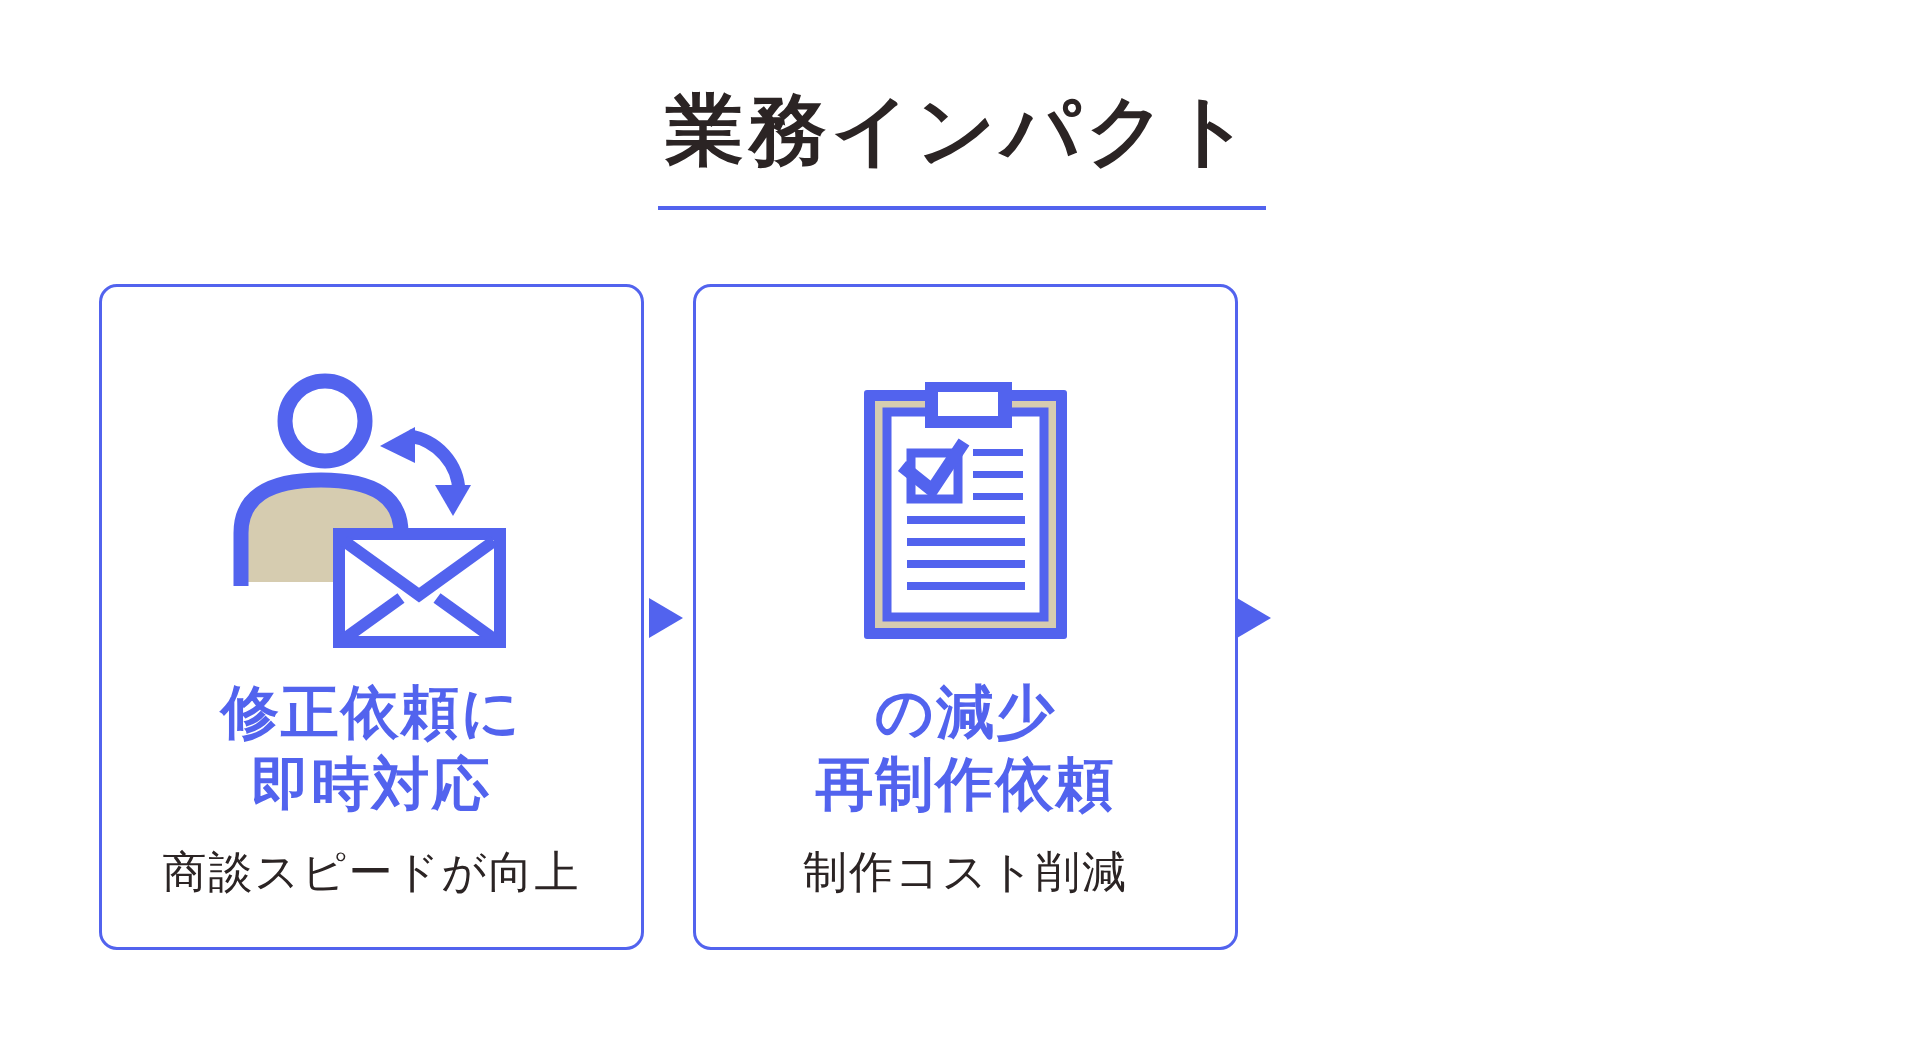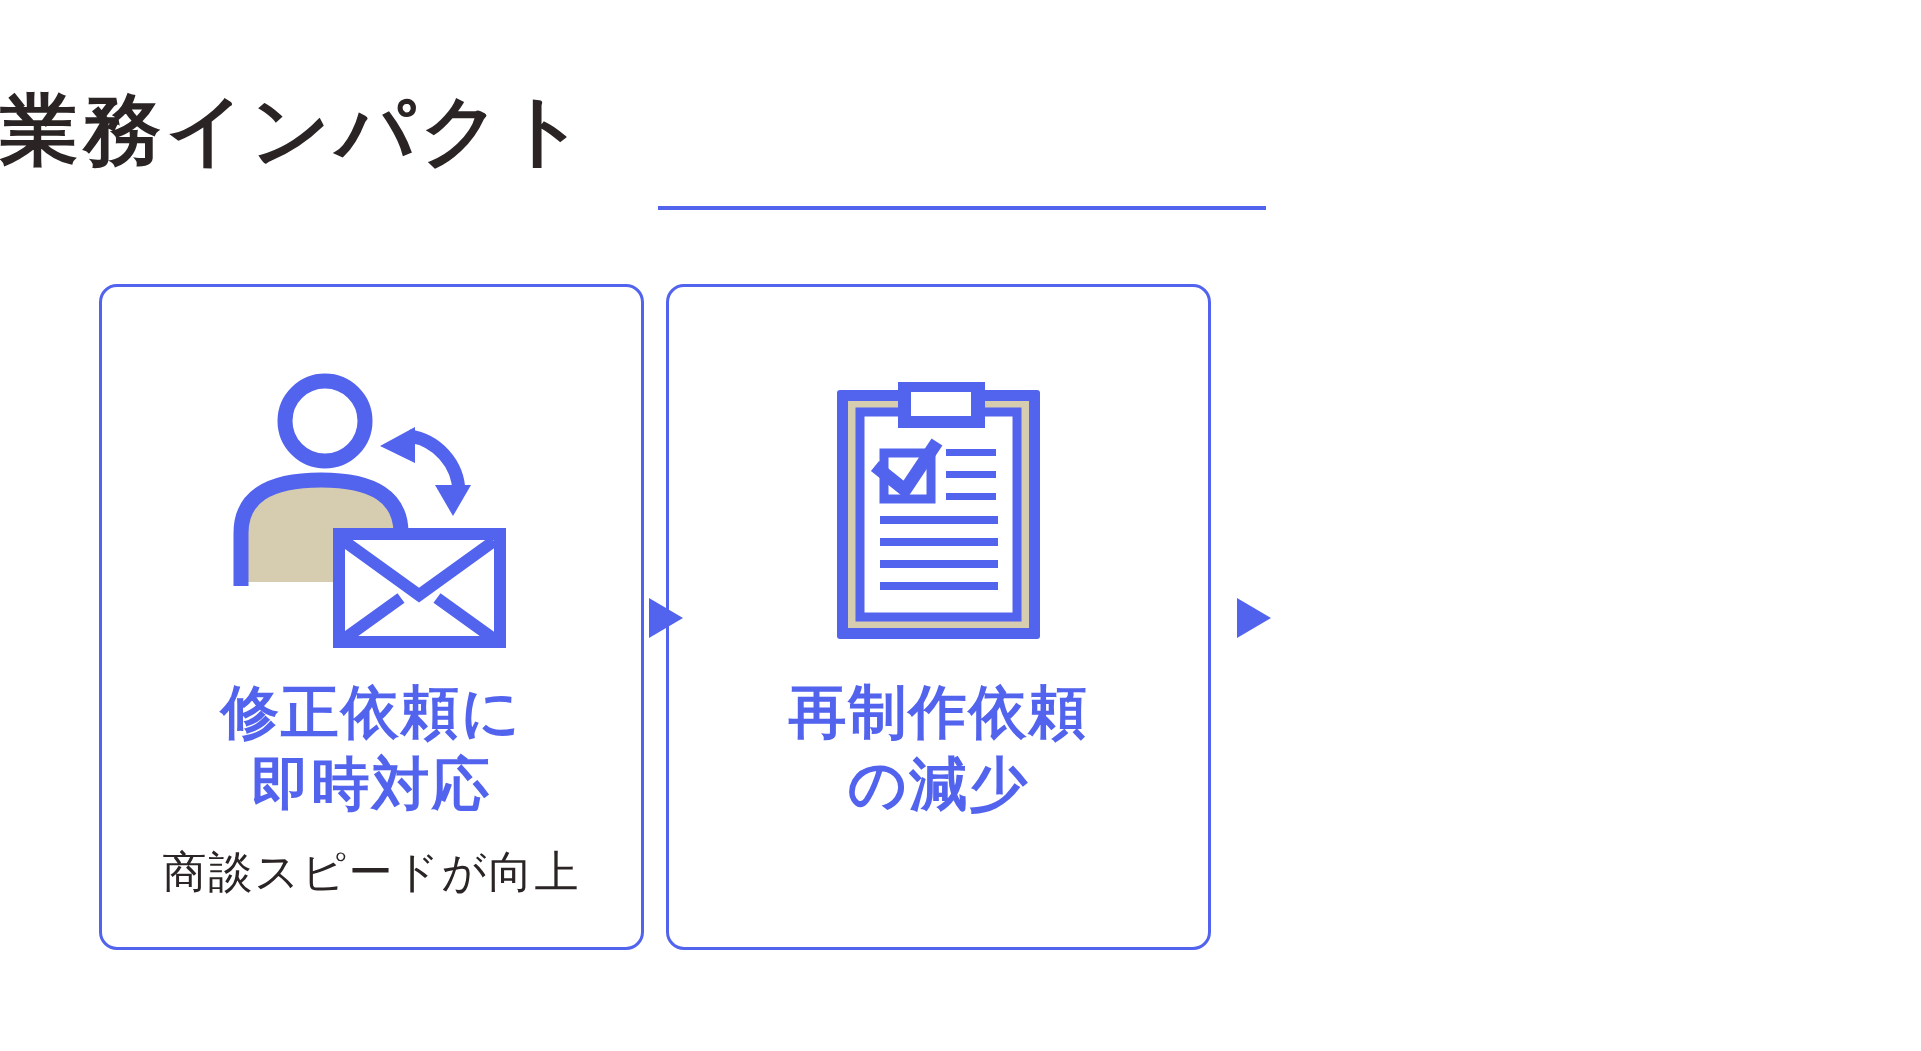--- a/index.html
+++ b/index.html
@@ -7,31 +7,31 @@
     --beige:#d6ccb0;
     --dark:#2b2424;
   }
   *{margin:0;padding:0;box-sizing:border-box;}
   html,body{width:1921px;height:1051px;background:#ffffff;overflow:hidden;
     font-family:"DejaVu Sans","Liberation Sans",sans-serif;}
   .stage{position:relative;width:1921px;height:1051px;background:#fff;}
 
   .page-title{
     position:absolute;top:88px;left:0;width:100%;
-    font-size:78px;font-weight:bold;color:var(--dark);
+    text-align:center;font-size:78px;font-weight:bold;color:var(--dark);
     letter-spacing:5px;line-height:1.1;
   }
   .title-underline{
     position:absolute;top:206px;left:658px;width:608px;height:4px;
     background:var(--blue);
   }
 
   .cards-row{
     position:absolute;top:284px;left:99px;width:1721px;height:666px;
-    display:flex;gap:22px;
+    display:flex;gap:49px;
   }
   .card{
     width:545px;height:666px;
     border:3px solid var(--blue);border-radius:18px;
     background:#fff;
     display:flex;flex-direction:column;align-items:center;
   }
   .icon-wrap{
     height:322px;margin-top:62px;
     display:flex;align-items:center;justify-content:center;
@@ -110,23 +110,24 @@
           <rect x="109" y="89" width="50" height="7" fill="#5263ee"></rect>
           <rect x="109" y="111" width="50" height="7" fill="#5263ee"></rect>
 
           <rect x="43" y="134" width="118" height="8" fill="#5263ee"></rect>
           <rect x="43" y="156" width="118" height="8" fill="#5263ee"></rect>
           <rect x="43" y="178" width="118" height="8" fill="#5263ee"></rect>
           <rect x="43" y="200" width="118" height="8" fill="#5263ee"></rect>
         </svg>
       </div>
       <div class="card-heading">
+        <span>の減少</span>
         <span>再制作依頼</span>
-        <span>の減少</span>
       </div>
+      <div class="card-subtext">制作コスト削減</div>
     </div>
 
 
   </div>
 
   <div class="flow-arrow a1"></div>
   <div class="flow-arrow a2"></div>
 
 </div>
 

